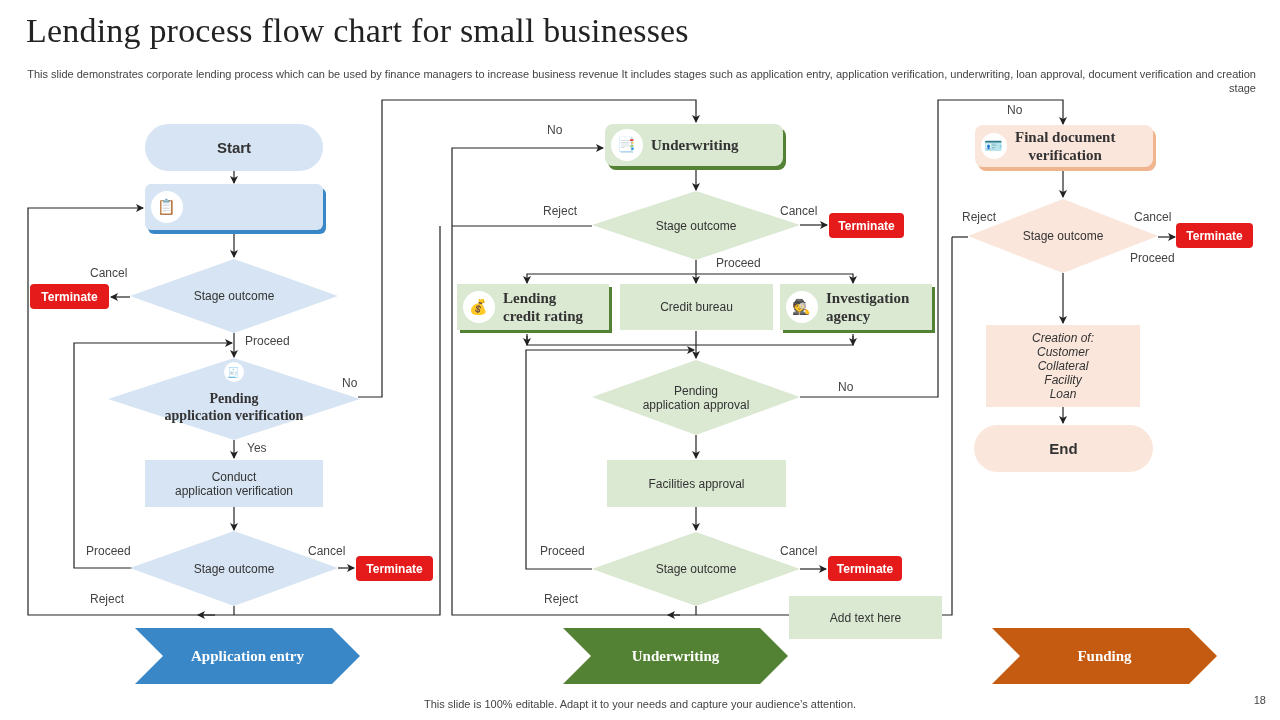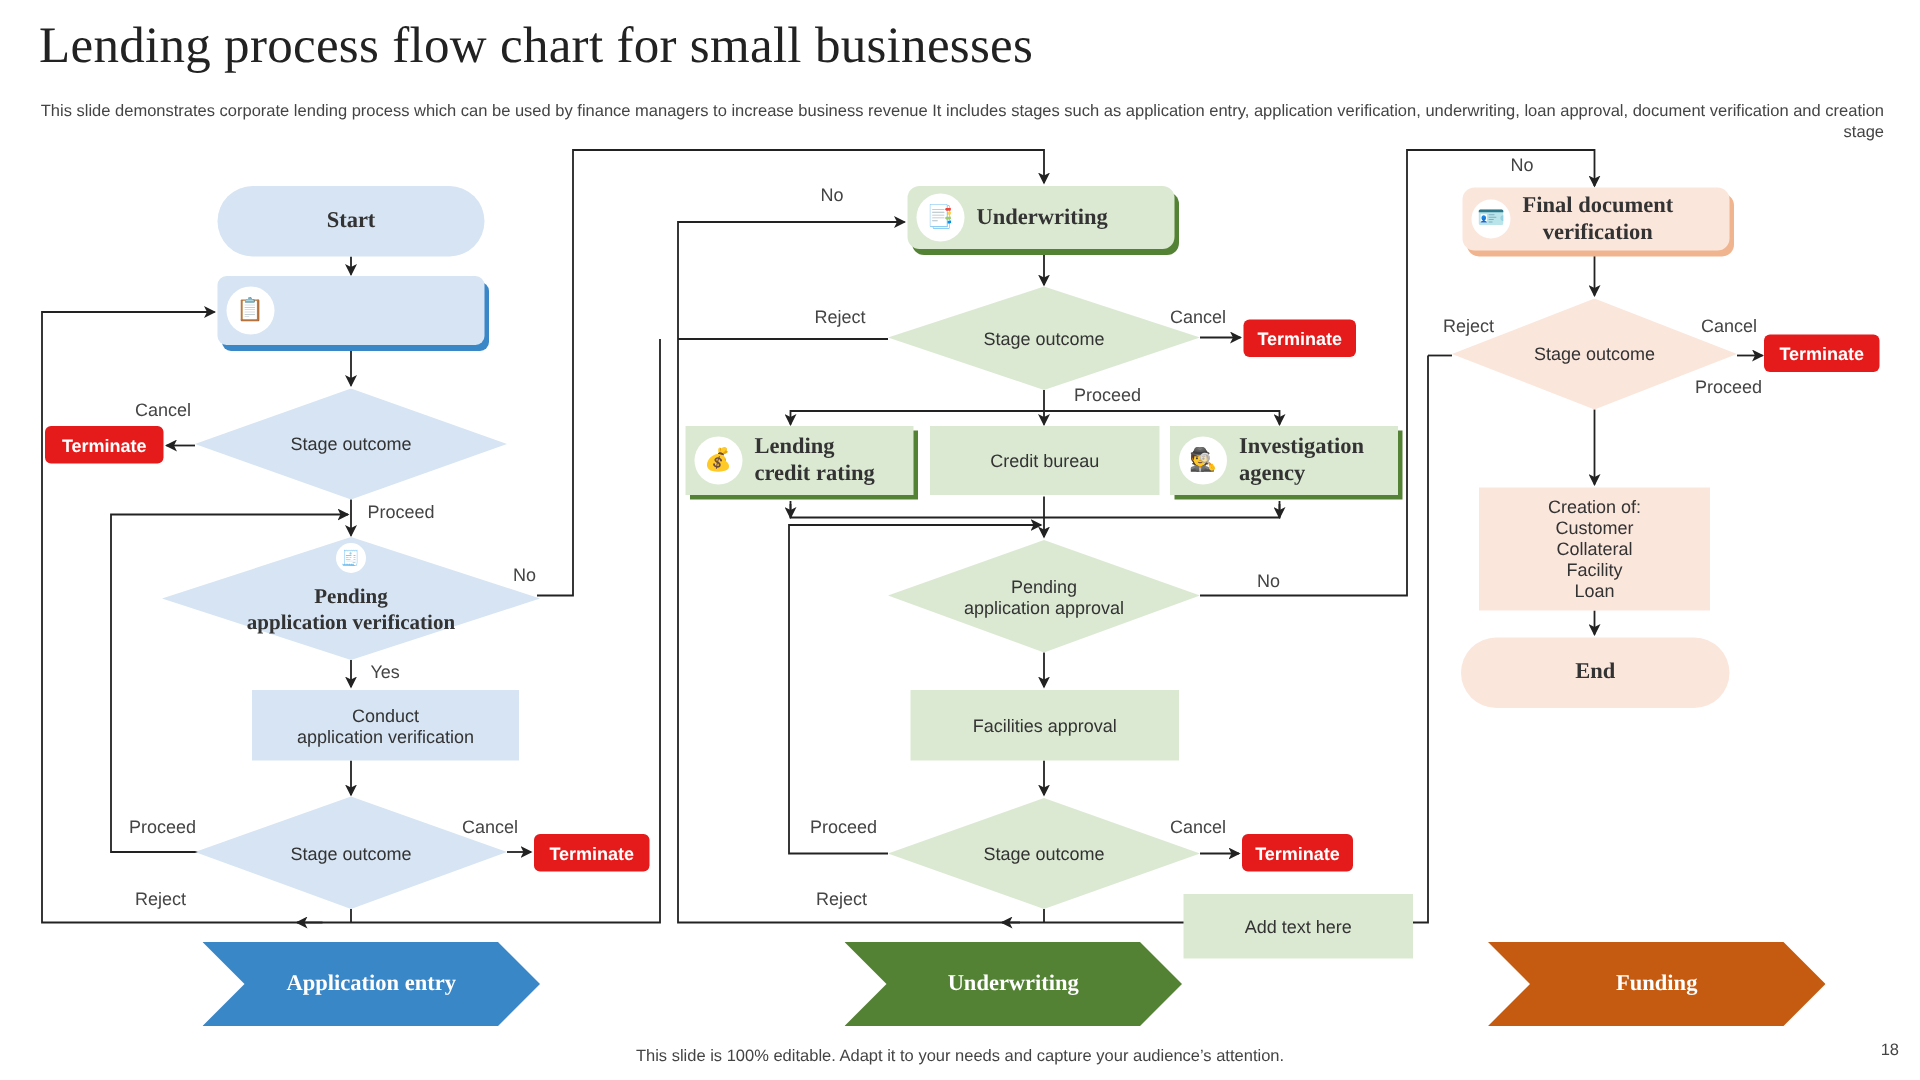--- a/index.html
+++ b/index.html
@@ -1,21 +1,21 @@
 <!DOCTYPE html>
 <html><head>
 <meta charset="utf-8">
 <style>
   html,body{margin:0;padding:0;background:#fff;}
   body{width:1280px;height:720px;position:relative;overflow:hidden;font-family:"Liberation Sans",sans-serif;color:#333;}
   .abs{position:absolute;}
   .title{left:26px;top:12px;font-family:"Liberation Serif",serif;font-size:34px;color:#222;white-space:nowrap;letter-spacing:0.2px;}
   .subtitle{left:26px;top:67px;width:1230px;font-size:11px;line-height:14px;color:#444;text-align:right;}
   svg.lines{position:absolute;left:0;top:0;}
-  .pill{display:flex;align-items:center;justify-content:center;border-radius:24px;font-family:Liberation Serif, serif;font-weight:bold;font-size:15px;color:#333;}
+  .pill{display:flex;align-items:center;justify-content:center;border-radius:24px;font-family:Liberation Sans, sans-serif;font-weight:bold;font-size:15px;color:#333;}
   .rect{display:flex;align-items:center;justify-content:center;text-align:center;font-size:12px;line-height:14px;color:#333;}
   .card{display:flex;align-items:center;border-radius:6px;font-family:"Liberation Serif",serif;font-weight:bold;font-size:15px;line-height:18px;color:#333;}
   .card .ico{width:32px;height:32px;border-radius:50%;background:#fff;display:flex;align-items:center;justify-content:center;margin:0 8px 0 6px;flex:0 0 auto;font-size:15px;color:#333;}
   .diamond{display:flex;align-items:center;justify-content:center;text-align:center;font-size:12px;line-height:14px;color:#333;}
   .diamond svg{position:absolute;left:0;top:0;}
   .diamond span{position:relative;}
   .term{background:#e51a1a;color:#fff;font-weight:bold;font-size:12px;border-radius:4px;display:flex;align-items:center;justify-content:center;}
   .lbl{font-size:12px;color:#444;white-space:nowrap;}
   .chev{display:flex;align-items:center;justify-content:center;color:#fff;font-family:"Liberation Serif",serif;font-weight:bold;font-size:15px;}
   .chev svg{position:absolute;left:0;top:0;}
@@ -109,21 +109,21 @@
     </svg>
   <span style="font-family:'Liberation Serif',serif;font-weight:bold;font-size:14px;line-height:17px;top:8px;">
     <div>Pending</div>
     <div>application verification</div>
   </span>
 </div>
 <div class="abs" style="left:224px;top:362px;width:20px;height:20px;border-radius:50%;background:#fff;font-size:10px;display:flex;align-items:center;justify-content:center;">🧾</div>
 <div class="abs lbl" style="left:342px;top:376px;">No</div>
 <div class="abs lbl" style="left:247px;top:441px;">Yes</div>
 
-<div class="abs rect" style="left:145px;top:460px;width:178px;height:47px;background:#d6e4f3;margin-left:23px;">
+<div class="abs rect" style="left:145px;top:460px;width:178px;height:47px;background:#d6e4f3;">
   <div>
     <div>Conduct</div>
     <div>application verification</div>
   </div>
 </div>
 
 <div class="abs diamond" style="left:130px;top:531px;width:208px;height:75px;">
   <svg width="208" height="75">
       <polygon points="104,0 208,37 104,75 0,37" fill="#d6e4f3"></polygon>
     </svg>
@@ -205,21 +205,21 @@
   <svg width="190" height="74">
       <polygon points="95,0 190,37 95,74 0,37" fill="#fbe6dc"></polygon>
     </svg>
   <span>Stage outcome</span>
 </div>
 <div class="abs lbl" style="left:962px;top:210px;">Reject</div>
 <div class="abs lbl" style="left:1134px;top:210px;">Cancel</div>
 <div class="abs term" style="left:1176px;top:223px;width:77px;height:25px;">Terminate</div>
 <div class="abs lbl" style="left:1130px;top:251px;">Proceed</div>
 
-<div class="abs rect" style="left:986px;top:325px;width:154px;height:82px;background:#fbe6dc;">
+<div class="abs rect" style="left:986px;top:325px;width:154px;height:82px;background:#fbe6dc;font-style:italic;">
   <div>
     <div>Creation of:</div>
     <div>Customer</div>
     <div>Collateral</div>
     <div>Facility</div>
     <div>Loan</div>
   </div>
 </div>
 <div class="abs pill" style="left:974px;top:425px;width:179px;height:47px;background:#fbe6dc;">End</div>
 

